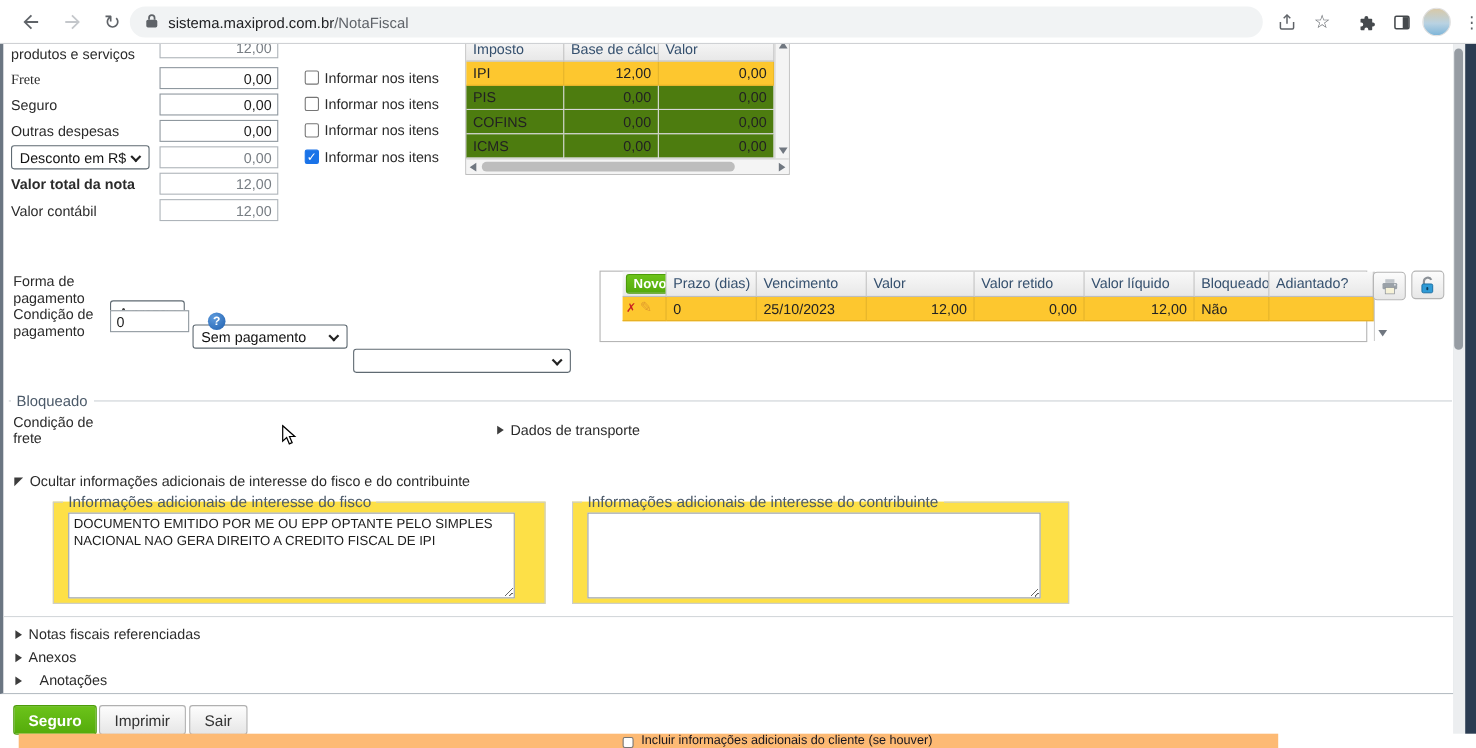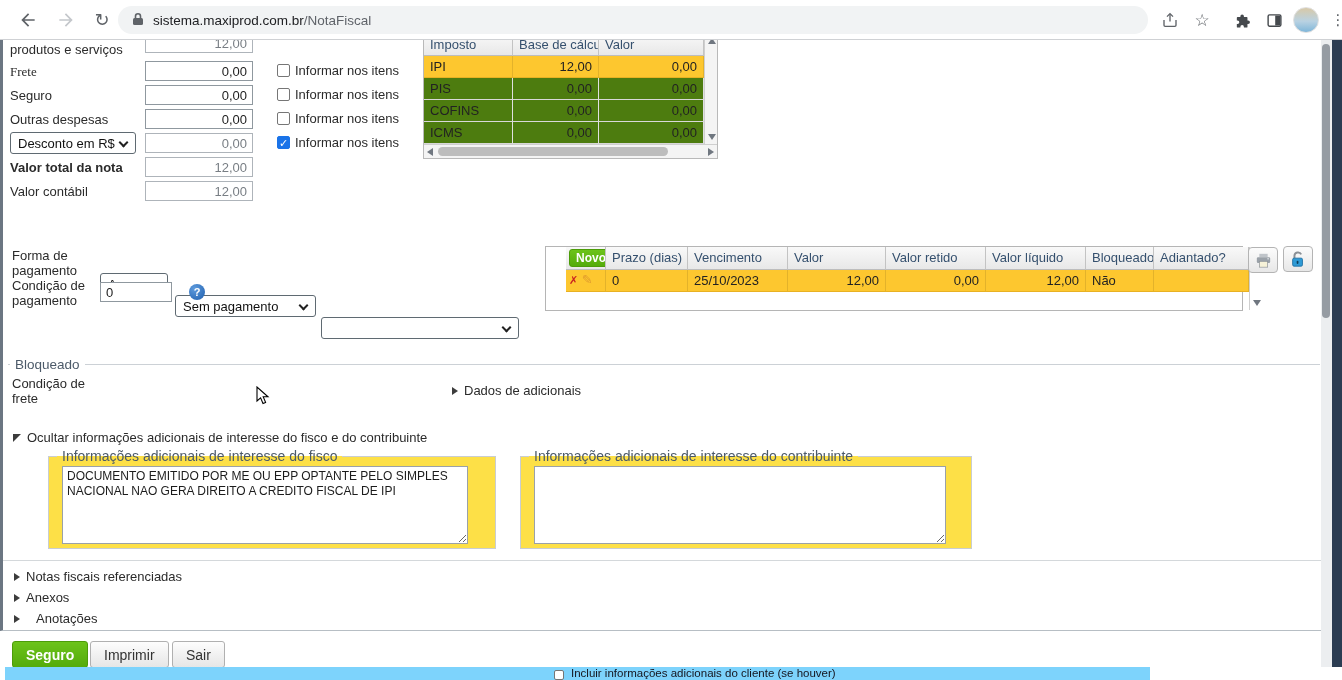--- a/index.html
+++ b/index.html
@@ -83,21 +83,21 @@
     font-family:inherit; cursor:pointer; }
   .btn.green { background:linear-gradient(#6cc31a,#54ab0b); border-color:#4c9c09; color:#fff; font-weight:bold; }
   .novo-btn { background:linear-gradient(#6cc31a,#54ab0b); border:1px solid #4c9c09; border-radius:3px;
     color:#fff; font-weight:bold; font-size:12px; padding:1px 6px; cursor:pointer; }
   .icon-btn { position:absolute; width:30px; height:26px; border:1px solid #b4b4b4; border-radius:4px;
     background:linear-gradient(#fcfcfc,#e7e7e7); display:flex; align-items:center; justify-content:center; cursor:pointer; }
 
   .help-ico { width:16px; height:16px; border-radius:50%; background:radial-gradient(circle at 35% 30%,#5e9bdd,#1f5fae);
     color:#fff; font-weight:bold; font-size:11px; text-align:center; line-height:16px; cursor:pointer; }
 
-  .bottom-bar { position:absolute; left:5px; top:627px; width:1145px; height:13px; background:#7dd3fc; overflow:hidden; }
+  .bottom-bar { position:absolute; left:17px; top:627px; width:1145px; height:13px; background:#fdba74; overflow:hidden; }
 </style>
 </head>
 <body>
 
 <div class="chrome">
   <div class="nav-ico" style="left:16px;">
     <svg width="20" height="20" viewBox="0 0 24 24">
         <path d="M20 11H7.8l5.6-5.6L12 4l-8 8 8 8 1.4-1.4L7.8 13H20v-2z" fill="#5f6368"></path>
       </svg>
   </div>
@@ -290,21 +290,21 @@
   <fieldset class="line-only abs" style="left:8px; top:317px; width:1312px; height:14px;">
     <legend>Bloqueado</legend>
   </fieldset>
   <div class="abs lbl" style="left:12px; top:337px; width:90px; line-height:1.15;">Condição de frete</div>
   <div class="fakesel abs" style="left:100px; top:339px; width:330px;">
     <span>9 - Sem ocorrência de transporte</span>
       <span class="chev"></span>
   </div>
   <div class="abs toggle-row" style="left:452px; top:343px;">
     <span class="tri-col"></span>
-    <span>Dados de adicionais</span>
+    <span>Dados de transporte</span>
   </div>
   <svg class="abs" style="left:256px; top:346px;" width="14" height="20" viewBox="0 0 14 20">
     <polygon points="1,1 1,15 4.6,11.8 7,17.5 9.6,16.4 7.2,10.8 12,10.8" fill="#fff" stroke="#000" stroke-width="1.1"></polygon>
   </svg>
 
   <div class="abs toggle-row" style="left:13px; top:390px;">
     <span class="tri-exp"></span>
     <span>Ocultar informações adicionais de interesse do fisco e do contribuinte</span>
   </div>
 

